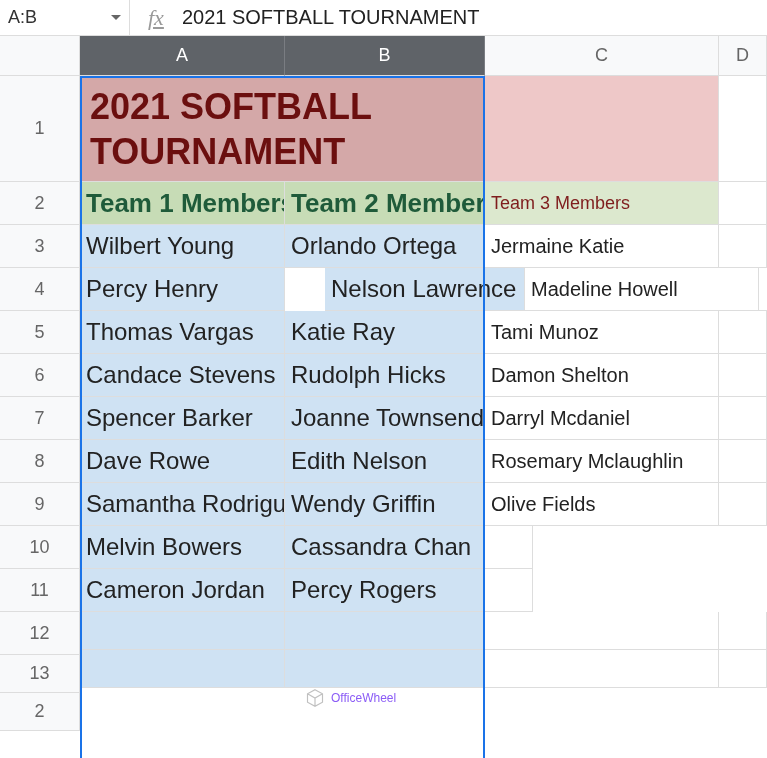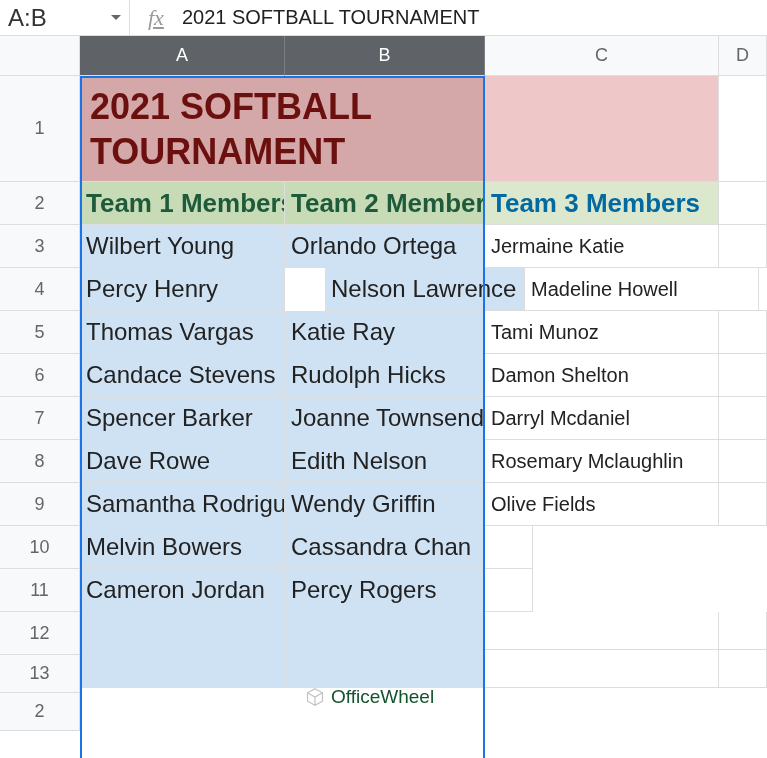--- a/index.html
+++ b/index.html
@@ -21,21 +21,21 @@
       border-bottom: 1px solid #ddd;
     }
     .name-box {
       width: 130px;
       height: 100%;
       display: flex;
       align-items: center;
       justify-content: space-between;
       padding: 0 8px;
       border-right: 1px solid #ddd;
-      font-size: 24px;
+      font-size: 18px;
       color: #333;
     }
     .name-box-dropdown {
       width: 0;
       height: 0;
       border-left: 5px solid transparent;
       border-right: 5px solid transparent;
       border-top: 5px solid #666;
     }
     .fx-label {
@@ -141,23 +141,23 @@
     .team-header {
       height: 43px;
       background: #c7dcb6;
       color: #1f5b3a;
       font-size: 26px;
       font-weight: bold;
     }
     .team-header-c {
       height: 43px;
       background: #dce8ce;
-      color: #0369a1;
-      font-size: 26px;
-      font-weight: bold;
+      color: #7f1d1d;
+      font-size: 18px;
+      font-weight: normal;
     }
     .sel-a {
       background: #cfe2f3;
       font-size: 24px;
     }
     .sel-b {
       background: #cfe2f3;
       font-size: 24px;
     }
     .nosel {
@@ -176,22 +176,22 @@
       border: 2px solid #1a73e8;
       pointer-events: none;
       box-sizing: border-box;
     }
     .watermark {
       position: absolute;
       bottom: 50px;
       left: 225px;
       display: flex;
       align-items: center;
-      color: #14532d;
-      font-size: 19px;
+      color: #8b5cf6;
+      font-size: 12px;
       pointer-events: none;
     }
     .watermark svg {
       margin-right: 6px;
     }
   </style>
 </head>
 <body>
 
 <div class="name-box-row">

